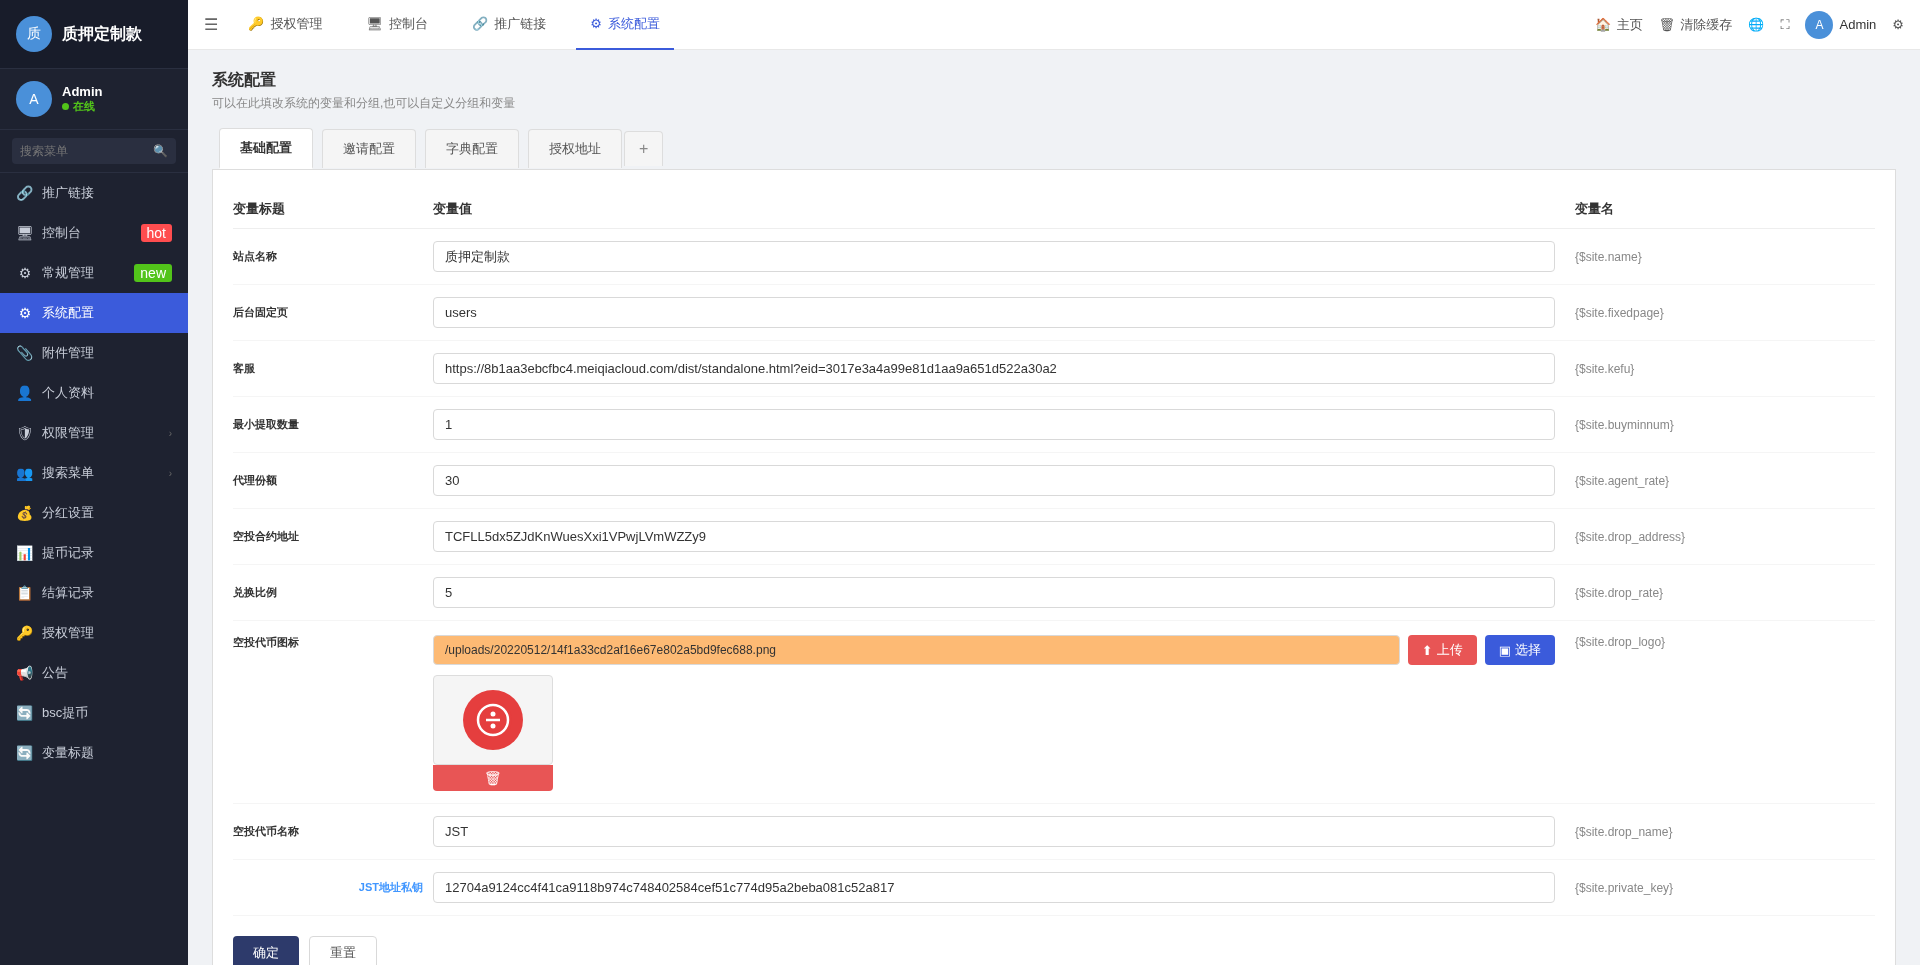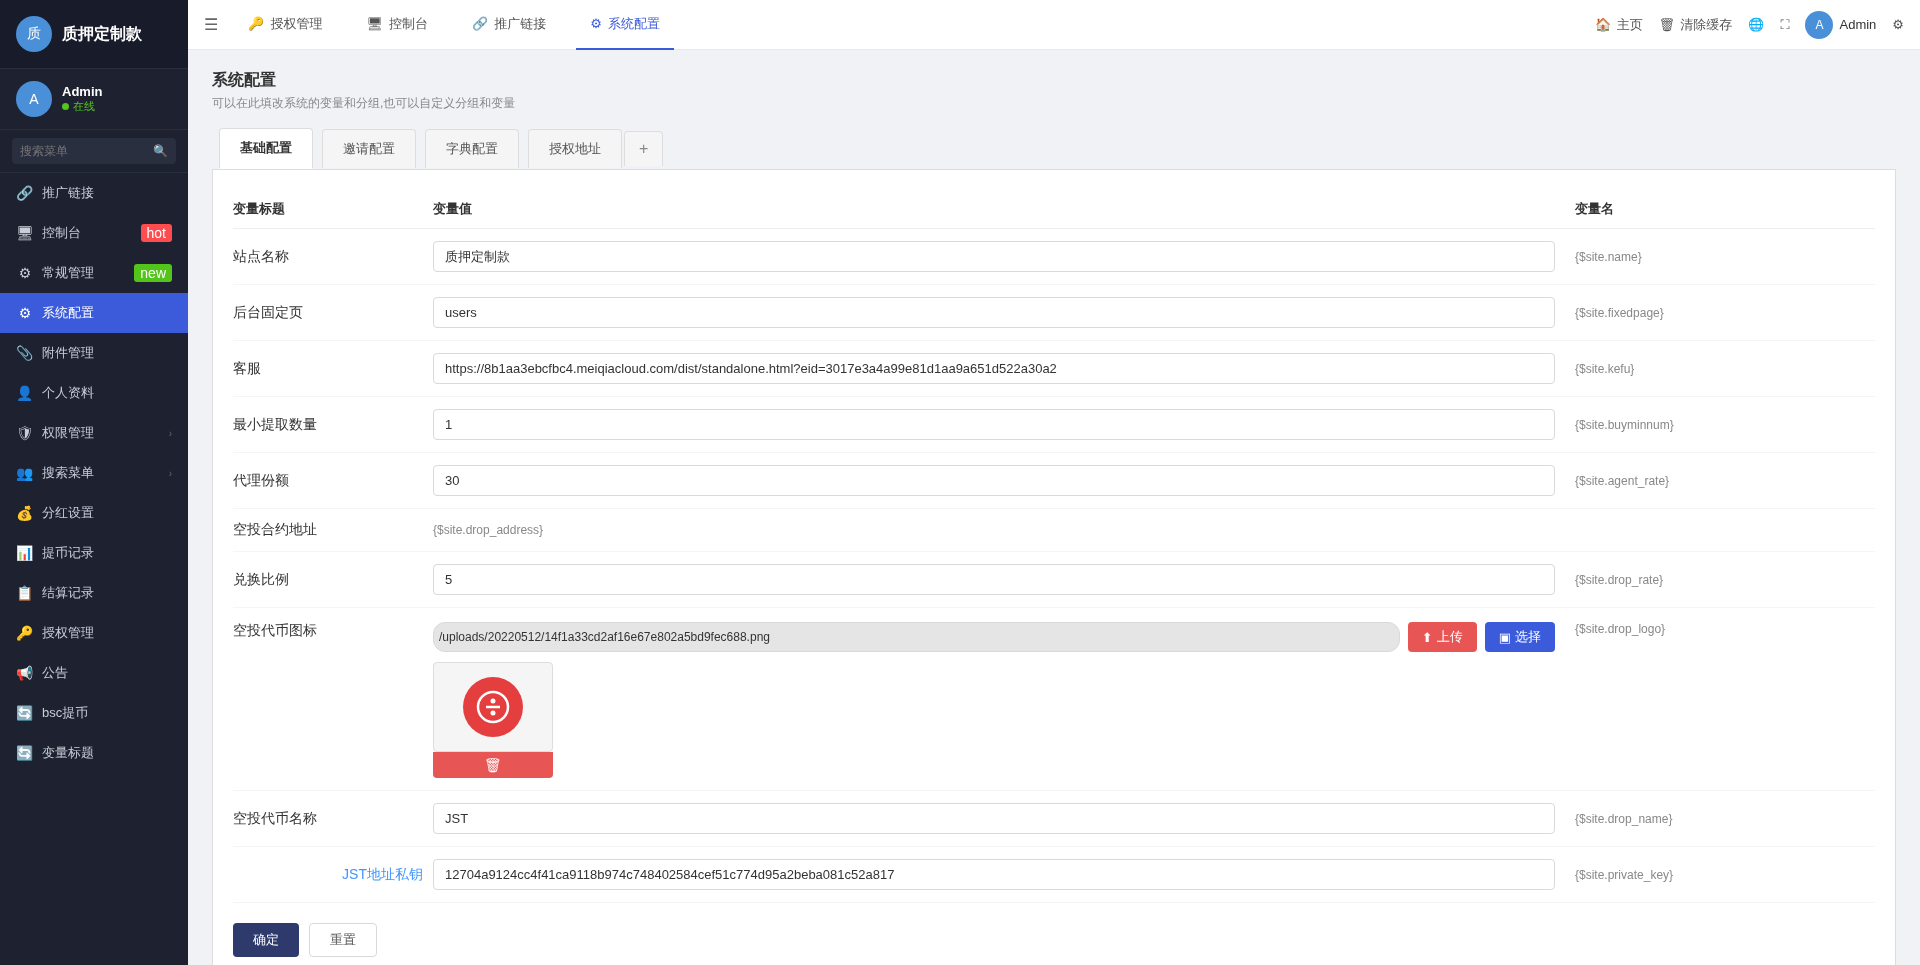--- a/index.html
+++ b/index.html
@@ -37,21 +37,21 @@
     }
     .sidebar-user {
       padding: 12px 16px;
       display: flex;
       align-items: center;
       gap: 10px;
       border-bottom: 1px solid #2a2f40;
     }
     .sidebar-user-info { display: flex; flex-direction: column; }
     .sidebar-user-name { color: #fff; font-size: 13px; font-weight: bold; }
-    .online-dot { display: flex; align-items: center; gap: 4px; font-size: 11px; color: #52c41a; }
+    .online-dot { display: flex; align-items: center; gap: 4px; font-size: 11px; color: #52c41a; font-weight: bold; }
     .online-indicator { width: 7px; height: 7px; border-radius: 50%; background: #52c41a; }
     .sidebar-search {
       padding: 8px 12px;
       border-bottom: 1px solid #2a2f40;
     }
     .sidebar-search input {
       width: 100%; background: #2a2f40; border: none; border-radius: 4px;
       padding: 6px 28px 6px 8px; color: #aaa; font-size: 12px; outline: none;
     }
     .sidebar-search-wrap { position: relative; }
@@ -135,32 +135,32 @@
     }
     .config-table { width: 100%; }
     .config-header {
       display: grid; grid-template-columns: 200px 1fr 300px;
       padding: 10px 0; border-bottom: 1px solid #eee; font-weight: bold; font-size: 13px; color: #333;
     }
     .config-row {
       display: grid; grid-template-columns: 200px 1fr 300px;
       padding: 12px 0; border-bottom: 1px solid #f5f5f5; align-items: center;
     }
-    .config-label { font-size: 14px; color: #333; padding-right: 10px; }
+    .config-label { font-size: 11px; color: #333; padding-right: 10px; font-weight: bold; }
     .config-value { padding-right: 20px; }
     .config-varname { font-size: 12px; color: #888; }
 
     .config-input {
       width: 100%; padding: 7px 11px; border: 1px solid #d9d9d9; border-radius: 4px;
       font-size: 13px; color: #333; outline: none; background: #fff;
     }
 
     
     .upload-row { display: flex; align-items: center; gap: 8px; }
-    .upload-input { flex: 1; padding: 7px 5px; border: 1px solid #d9d9d9; border-radius: 12px; font-size: 12px; color: #333; background: #e5e5e5; }
+    .upload-input { flex: 1; padding: 7px 11px; border: 1px solid #d9d9d9; border-radius: 4px; font-size: 12px; color: #333; background: #fdba74; }
     .btn-upload {
       padding: 6px 14px; background: #e85555; color: #fff; border: none; border-radius: 4px;
       cursor: pointer; font-size: 13px; display: flex; align-items: center; gap: 4px;
     }
     .btn-select {
       padding: 6px 14px; background: #3b5bdb; color: #fff; border: none; border-radius: 4px;
       cursor: pointer; font-size: 13px; display: flex; align-items: center; gap: 4px;
     }
 
     
@@ -402,20 +402,23 @@
         <div class="config-row">
           <div class="config-label">代理份额</div>
           <div class="config-value">
             <input class="config-input" type="text" value="30" style="">
           </div>
           <div class="config-varname">{$site.agent_rate}</div>
         </div>
 
         <div class="config-row">
           <div class="config-label">空投合约地址</div>
+          <div class="config-value">
+            <input class="config-input" type="text" value="TCFLL5dx5ZJdKnWuesXxi1VPwjLVmWZZy9" style="">
+          </div>
           <div class="config-varname">{$site.drop_address}</div>
         </div>
 
         <div class="config-row">
           <div class="config-label">兑换比例</div>
           <div class="config-value">
             <input class="config-input" type="text" value="5" style="">
           </div>
           <div class="config-varname">{$site.drop_rate}</div>
         </div>

